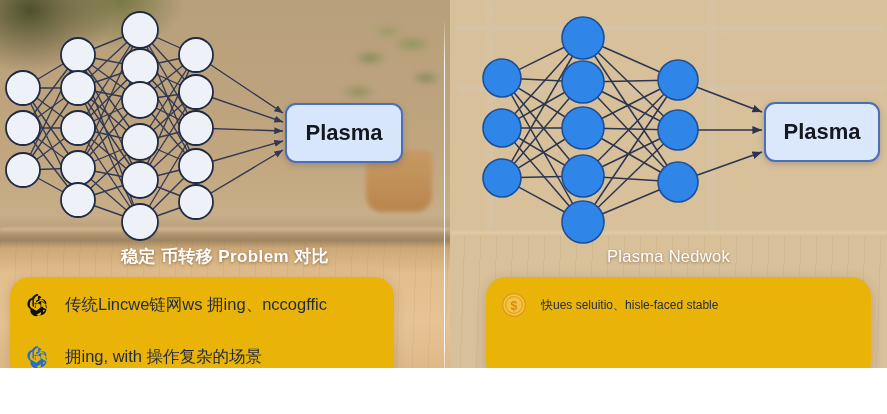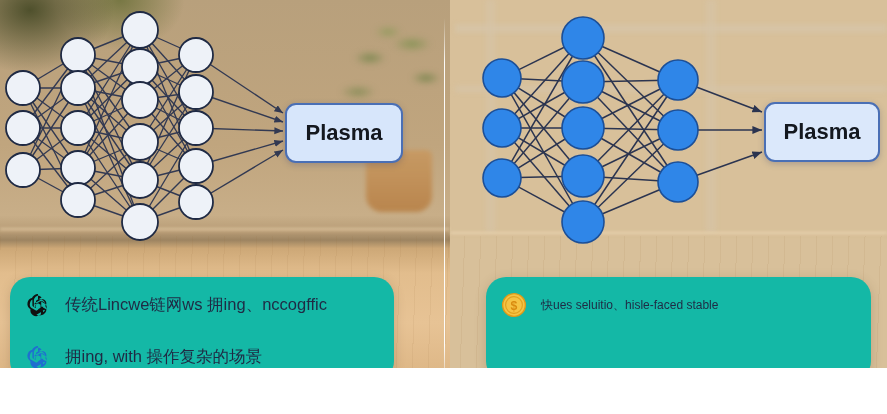--- a/index.html
+++ b/index.html
@@ -54,21 +54,21 @@
   .panel.right{left:450px;width:437px;}
 
   .netwrap{position:absolute;left:0;top:0;width:100%;height:246px;}
   .netwrap svg{display:block;width:100%;height:100%;}
 
   .section-title{position:absolute;width:100%;text-align:center;
     color:#ffffff;text-shadow:0 1px 3px rgba(90,60,25,.55);}
   .panel.left .section-title{top:245px;font-size:17px;font-weight:bold;letter-spacing:.4px;}
   .panel.right .section-title{top:247px;font-size:16.5px;font-weight:normal;letter-spacing:.3px;opacity:.96;}
 
-  .card{position:absolute;background:#14b8a6;border-radius:20px;
+  .card{position:absolute;background:#eab308;border-radius:20px;
     box-shadow:0 3px 12px rgba(90,65,35,.22);}
   .panel.left .card{left:10px;top:277px;width:384px;height:104px;}
   .panel.right .card{left:36px;top:277px;width:385px;height:104px;}
 
   .row{display:flex;align-items:center;gap:13px;height:52px;padding:0 14px;box-sizing:border-box;}
   .row-text{font-size:16.5px;color:#1f2a44;white-space:nowrap;}
   .panel.right .row-text{font-size:12px;}
   .ico{width:28px;height:28px;flex:0 0 28px;display:block;}
 
   .watermark{position:absolute;right:8px;bottom:6px;display:flex;align-items:center;gap:6px;
@@ -207,20 +207,21 @@
         </g>
       </svg>
       <div style="position:absolute;left:285px;top:103px;width:114px;height:56px;
                   background:#d7e6fb;border:2px solid #4a6fb5;border-radius:11px;
                   display:flex;align-items:center;justify-content:center;
                   box-shadow:0 2px 6px rgba(60,70,110,.28);">
         <span style="font-size:22px;font-weight:bold;color:#14181f;">Plasma</span>
       </div>
     </div>
 
+    <div class="section-title">稳定 币转移 Problem 对比</div>
 
     <div class="card">
       <div class="row" style="margin-top:2px;">
         <svg class="ico" viewBox="0 0 32 32">
           <path d="M16 3.4c-3.1 0-5.8 1.9-6.9 4.7-2.6.5-4.6 2.6-5.1 5.2-.6 3 .8 6 3.4 7.5-.5 2.7.6 5.4 2.9 6.9 2.3 1.5 5.3 1.4 7.5-.2 2.6.5 5.2-.6 6.7-2.8 1.5-2.2 1.5-5.1 0-7.3.5-2.7-.6-5.4-2.9-6.9-1.6-1-3.6-1.3-5.6-1.1zm0 2.1c1.6 0 3.1.7 4.1 1.9l-5.6 3.2c-.5.3-.8.8-.8 1.4v7.1l-2.4-1.4V11c0-3 2.6-5.5 4.7-5.5zm5.9 3.9c2.6.7 4.2 3.3 3.6 5.9l-5.7-3.3c-.5-.3-1.1-.3-1.6 0l-6.1 3.5V14l5.9-3.4c2.1-1.2 3.1-1.3 3.9-1.2zM7.3 12.4c.4-1.2 1.2-2.1 2.3-2.7v6.6c0 .6.3 1.1.8 1.4l6.1 3.5-2.4 1.4-5.9-3.4c-2.1-1.2-1.8-4.4-.9-6.8zm17.2 2.8c1.5 1.5 1.9 3.8.9 5.7l-5.7-3.3V11l2.4 1.4c2.1 1.2 2.2 2.2 2.4 2.8zM16 14.1l2.9 1.7v3.4L16 20.9l-2.9-1.7v-3.4l2.9-1.7zm8.1 7.4c-.4 1.2-1.2 2.1-2.3 2.7v-6.6l-2.4 1.4v6.8c0 2.4-3.1 2.6-5.2 1.4l5.9-3.4c.5-.3.8-.8.8-1.4l3.2-.9z" fill="#111111"></path>
         </svg>
         <span class="row-text">传统Lincwe链网ws 拥ing、nccogffic</span>
       </div>
       <div class="row">
         <svg class="ico" viewBox="0 0 32 32">
@@ -293,20 +294,21 @@
         </g>
       </svg>
       <div style="position:absolute;left:314px;top:102px;width:112px;height:56px;
                   background:#dbe8fb;border:2px solid #4a6fb5;border-radius:11px;
                   display:flex;align-items:center;justify-content:center;
                   box-shadow:0 2px 6px rgba(60,70,110,.28);">
         <span style="font-size:22px;font-weight:bold;color:#14181f;">Plasma</span>
       </div>
     </div>
 
+    <div class="section-title">Plasma Nedwok</div>
 
     <div class="card">
       <div class="row" style="margin-top:2px;">
         <svg class="ico" viewBox="0 0 32 32">
           <circle cx="16" cy="16" r="13" fill="#f5c344" stroke="#e09a17" stroke-width="1.6"></circle>
           <circle cx="16" cy="16" r="9.6" fill="none" stroke="#e0a11f" stroke-width="1.3"></circle>
           <text x="16" y="21.5" text-anchor="middle" font-size="14" font-weight="bold" font-family="Liberation Sans, sans-serif" fill="#d98b10">$</text>
         </svg>
         <span class="row-text">快ues seluitio、hisle-faced stable</span>
       </div>

